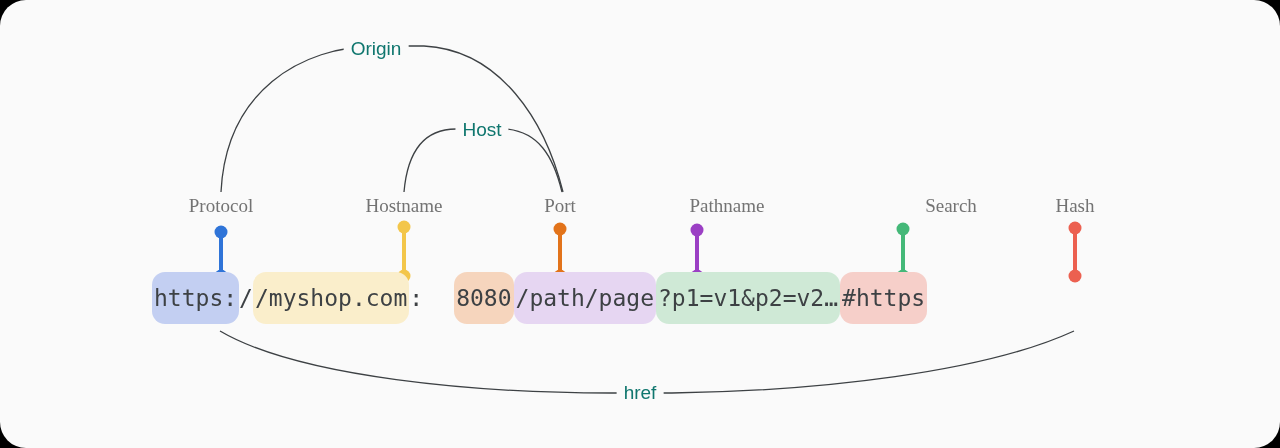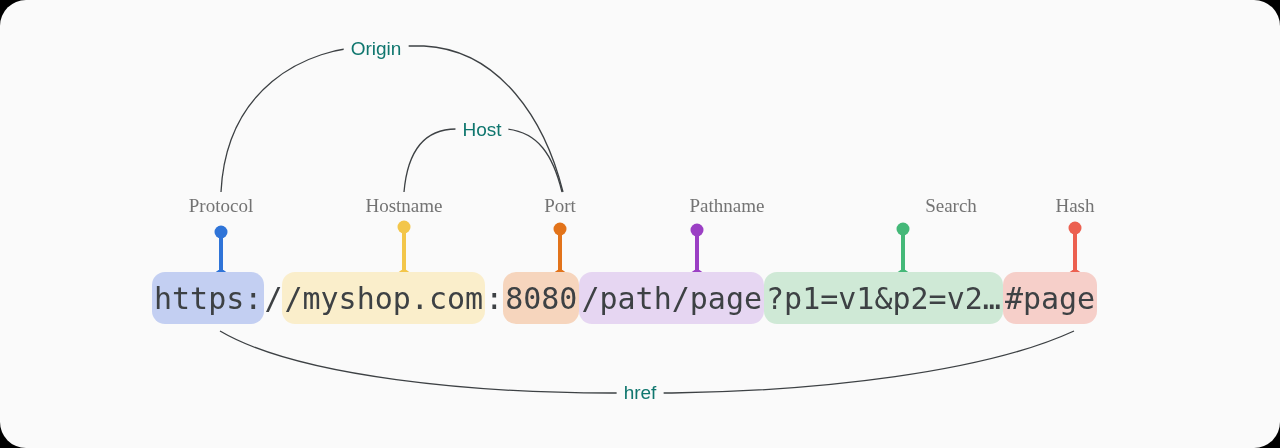--- a/index.html
+++ b/index.html
@@ -25,21 +25,21 @@
 
   
   #url-row {
     position: absolute;
     left: 152px;
     top: 272px;
     height: 52px;
     display: flex;
     align-items: stretch;
     font-family: "DejaVu Sans Mono", "Liberation Mono", monospace;
-    font-size: 30px;
+    font-size: 23px;
     letter-spacing: 0px;
     white-space: pre;
   }
   .seg {
     display: flex;
     align-items: center;
     color: #3d4144;
     padding: 0 2px;
     border-radius: 13px;
     box-sizing: border-box;
@@ -142,19 +142,19 @@
 
   <div class="stem" style="left:1075px; top:228px; height:48px; background:#ec6050;"></div>
   <div class="stem-dot" style="left:1075px; top:228px; background:#ec6050;"></div>
   <div class="stem-dot" style="left:1075px; top:276px; background:#ec6050;"></div>
 
   <div id="url-row">
     <span class="seg" style="background:#c3cff2;">https:</span>
     <span class="seg plain">/</span>
     <span class="seg" style="background:#faeecb;text-align:center;">/myshop.com</span>
     <span class="seg plain">:</span>
-    <span class="seg" style="background:#f6d5bd;">8080</span>
+    <span class="seg" style="background:#f6d5bd;margin-left:31px;">8080</span>
     <span class="seg" style="background:#e6d6f2;">/path/page</span>
     <span class="seg" style="background:#cfe9d6;">?p1=v1&amp;p2=v2…</span>
-    <span class="seg" style="background:#f6cfc9;">#page</span>
+    <span class="seg" style="background:#f6cfc9;">#https</span>
   </div>
 
 </div>
 
 </body></html>

